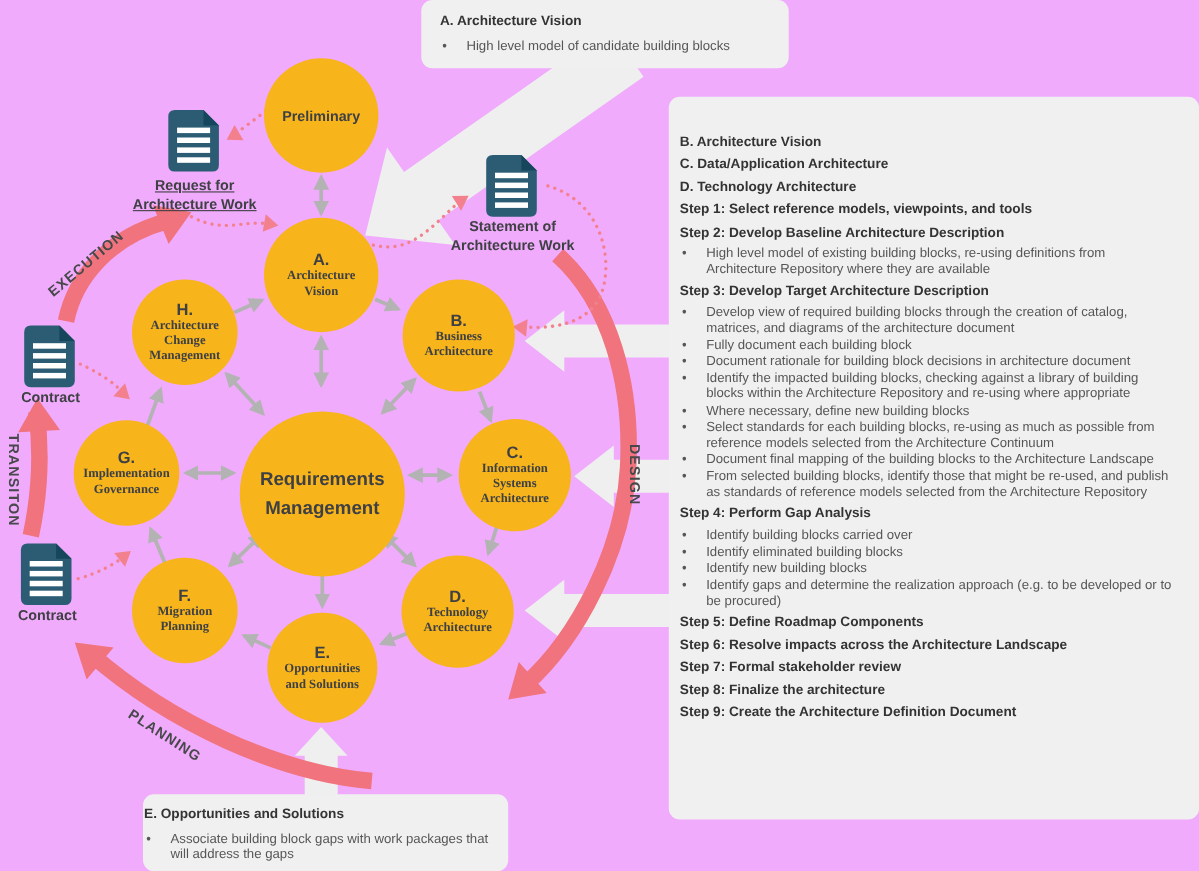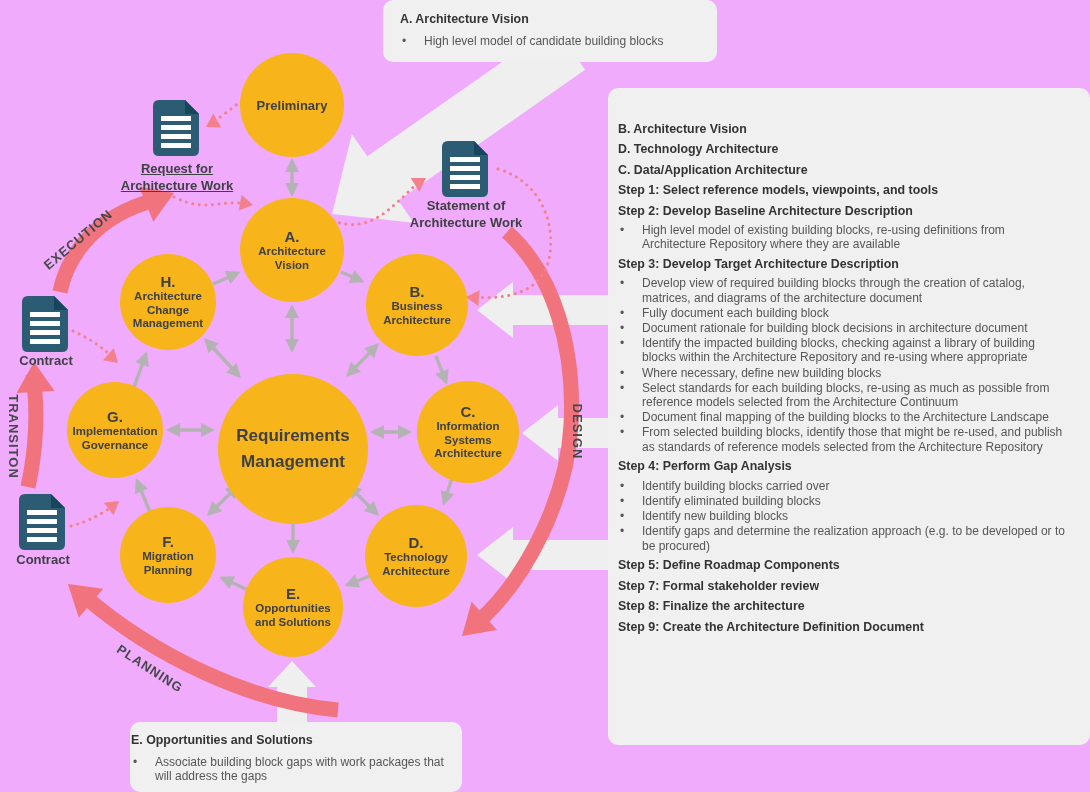--- a/index.html
+++ b/index.html
@@ -17,21 +17,21 @@
   .p-head{font-weight:bold;font-size:12.4px;line-height:16px;color:#333333;margin:4.5px 0;}
   ul.p-bullets{list-style:none;margin:4px 0;padding:0;font-size:12px;line-height:14.2px;color:#565656;}
   ul.p-bullets li{display:flex;margin:1px 0;}
   ul.p-bullets .bm{width:22px;flex:0 0 22px;text-align:left;padding-left:2px;}
   .callout-a .p-head,.callout-e .p-head{margin:0 0 7px 0;}
 
   
   .circle{position:absolute;border-radius:50%;background:#f7b41b;display:flex;flex-direction:column;
           align-items:center;justify-content:center;text-align:center;z-index:3;color:#3e4044;}
   .c-letter{font-weight:bold;font-size:15px;line-height:17px;}
-  .c-name{font-weight:bold;font-size:11.5px;line-height:13.5px;white-space:pre-line;}
+  .c-name{font-weight:bold;font-size:11.5px;line-height:13.5px;white-space:pre-line;font-family:Liberation Serif, serif;}
   .c-single{font-weight:bold;font-size:13px;}
   .c-req{font-weight:bold;font-size:17px;line-height:26px;white-space:pre-line;}
 
   .c-prelim{left:240px;top:53px;width:104px;height:104px;}
   .c-a{left:240px;top:198px;width:104px;height:104px;}
   .c-h{left:120px;top:254px;width:96px;height:96px;}
   .c-b{left:366px;top:254px;width:102px;height:102px;}
   .c-g{left:67px;top:382px;width:96px;height:96px;}
   .c-rq{left:218px;top:374px;width:150px;height:150px;}
   .c-c{left:417px;top:381px;width:102px;height:102px;}
@@ -69,22 +69,22 @@
     <ul class="p-bullets">
       <li>
           <span class="bm">•</span>
           <span>High level model of candidate building blocks</span>
         </li>
     </ul>
   </div>
 
   <div class="graybox panel">
     <div class="p-head">B. Architecture Vision</div>
+    <div class="p-head">C. Data/Application Architecture</div>
     <div class="p-head">D. Technology Architecture</div>
-    <div class="p-head">C. Data/Application Architecture</div>
     <div class="p-head">Step 1: Select reference models, viewpoints, and tools</div>
     <div class="p-head">Step 2: Develop Baseline Architecture Description</div>
     <ul class="p-bullets">
       <li>
           <span class="bm">•</span>
           <span>High level model of existing building blocks, re-using definitions from Architecture Repository where they are available</span>
         </li>
     </ul>
     <div class="p-head">Step 3: Develop Target Architecture Description</div>
     <ul class="p-bullets">
@@ -134,20 +134,21 @@
       <li>
           <span class="bm">•</span>
           <span>Identify new building blocks</span>
         </li>
       <li>
           <span class="bm">•</span>
           <span>Identify gaps and determine the realization approach (e.g. to be developed or to be procured)</span>
         </li>
     </ul>
     <div class="p-head">Step 5: Define Roadmap Components</div>
+    <div class="p-head">Step 6: Resolve impacts across the Architecture Landscape</div>
     <div class="p-head">Step 7: Formal stakeholder review</div>
     <div class="p-head">Step 8: Finalize the architecture</div>
     <div class="p-head">Step 9: Create the Architecture Definition Document</div>
   </div>
 
   <div class="graybox callout-e">
     <div class="p-head">E. Opportunities and Solutions</div>
     <ul class="p-bullets">
       <li>
           <span class="bm">•</span>

